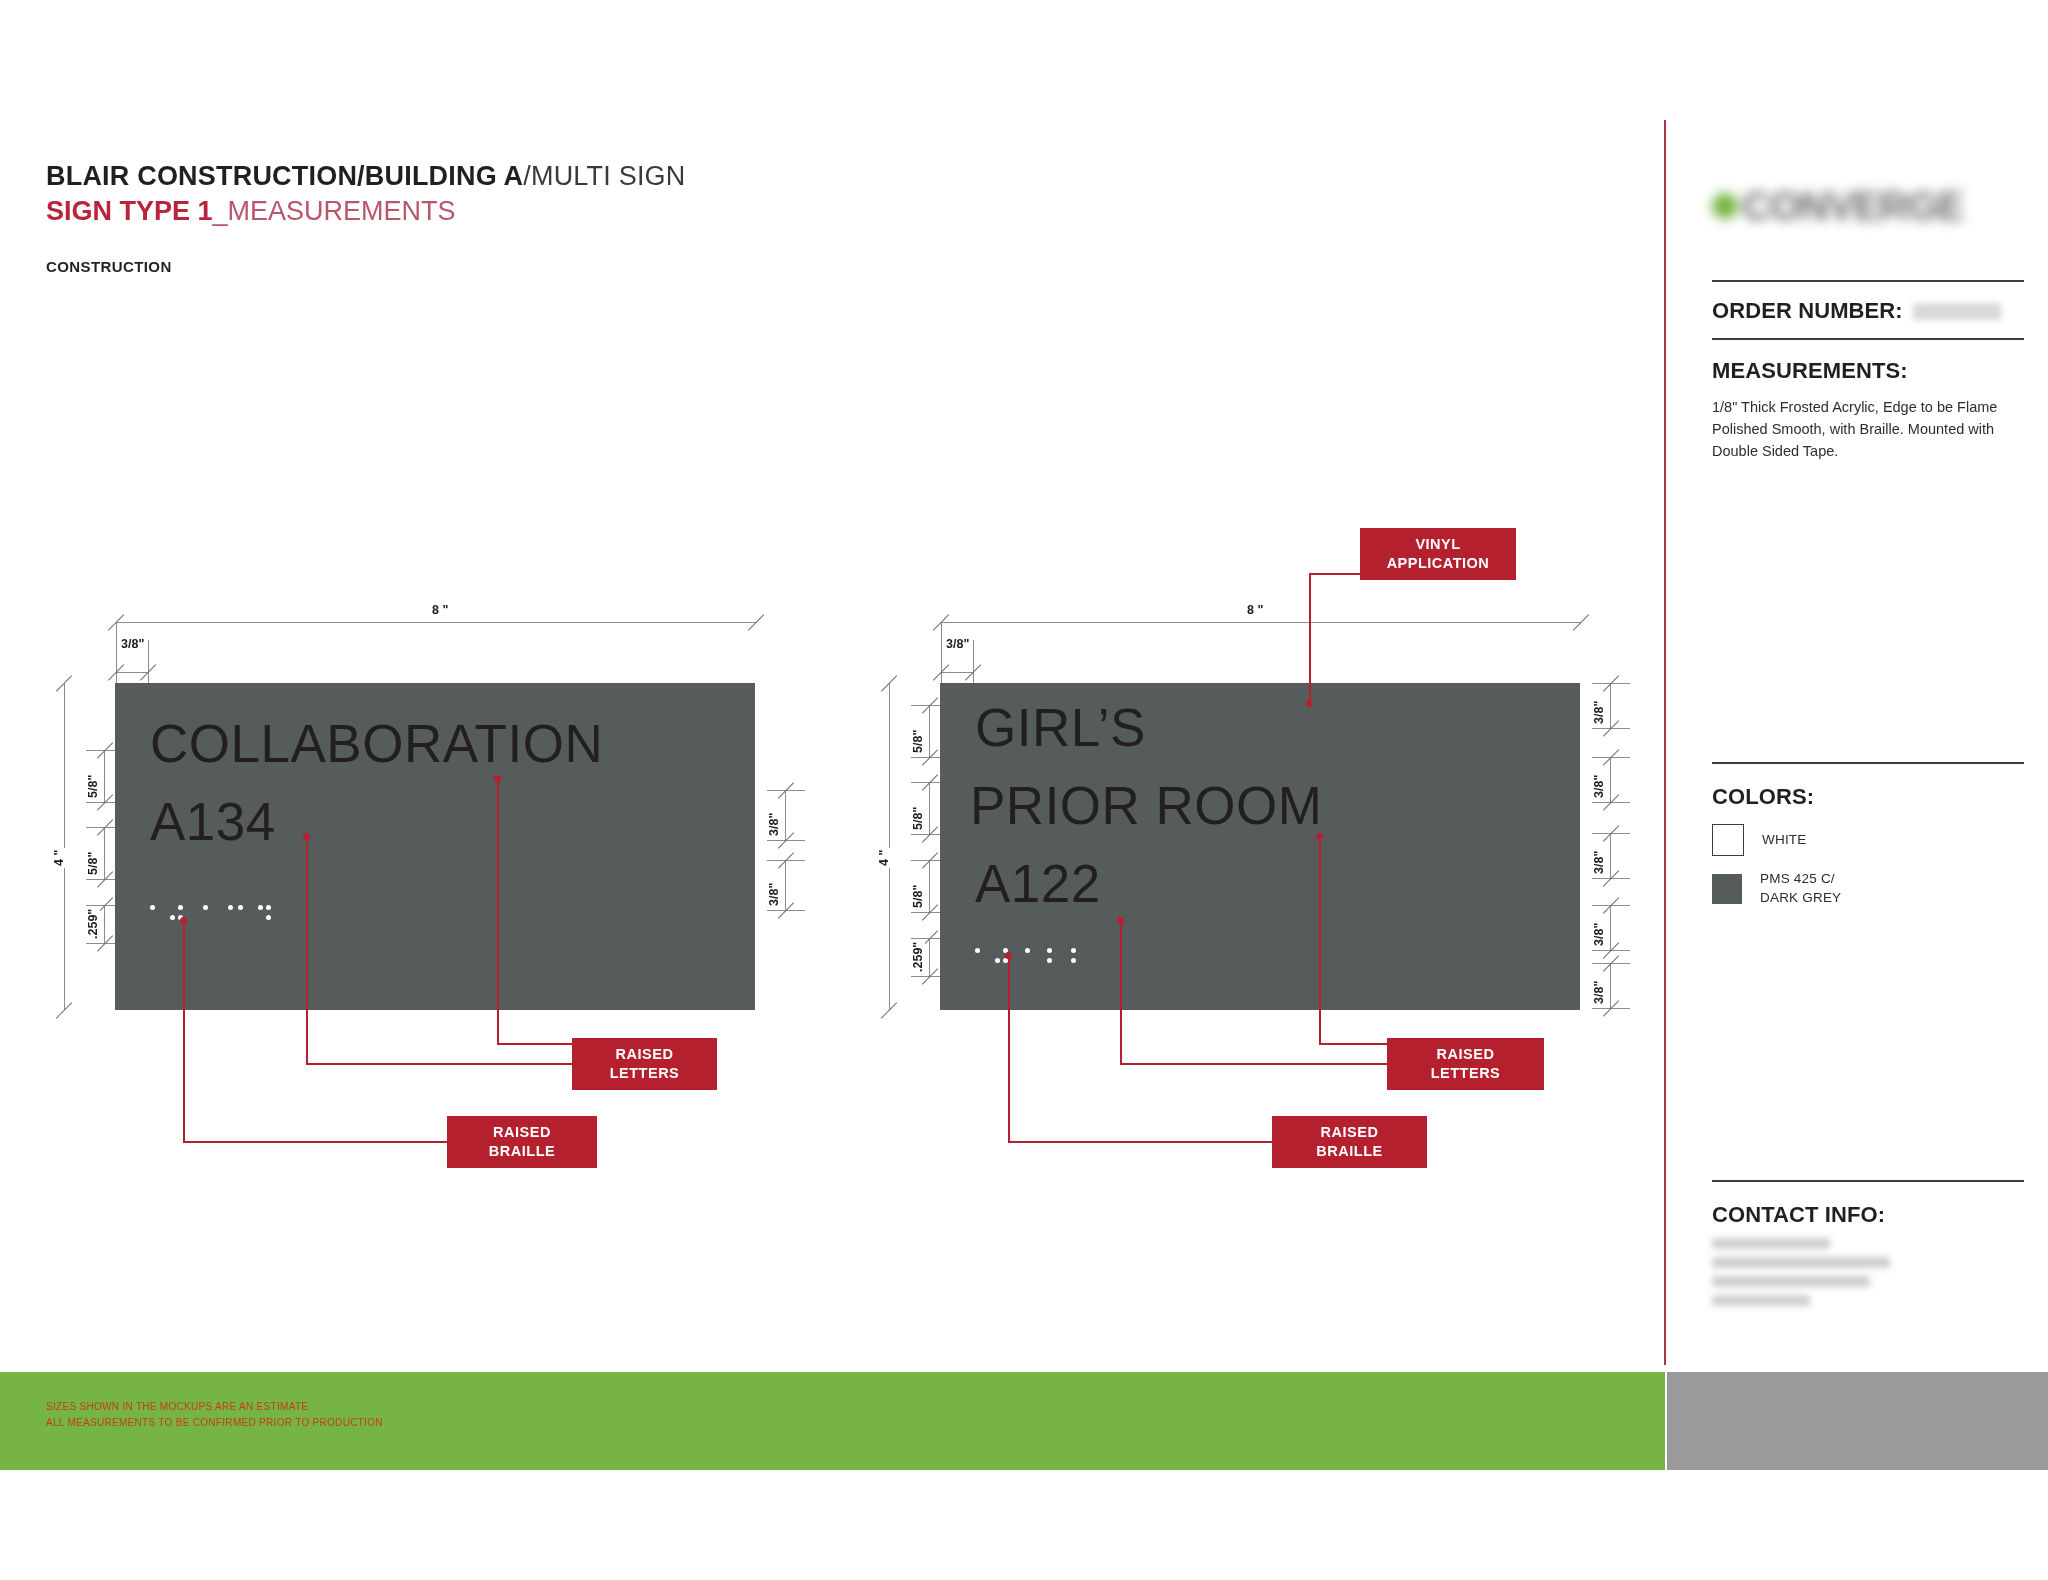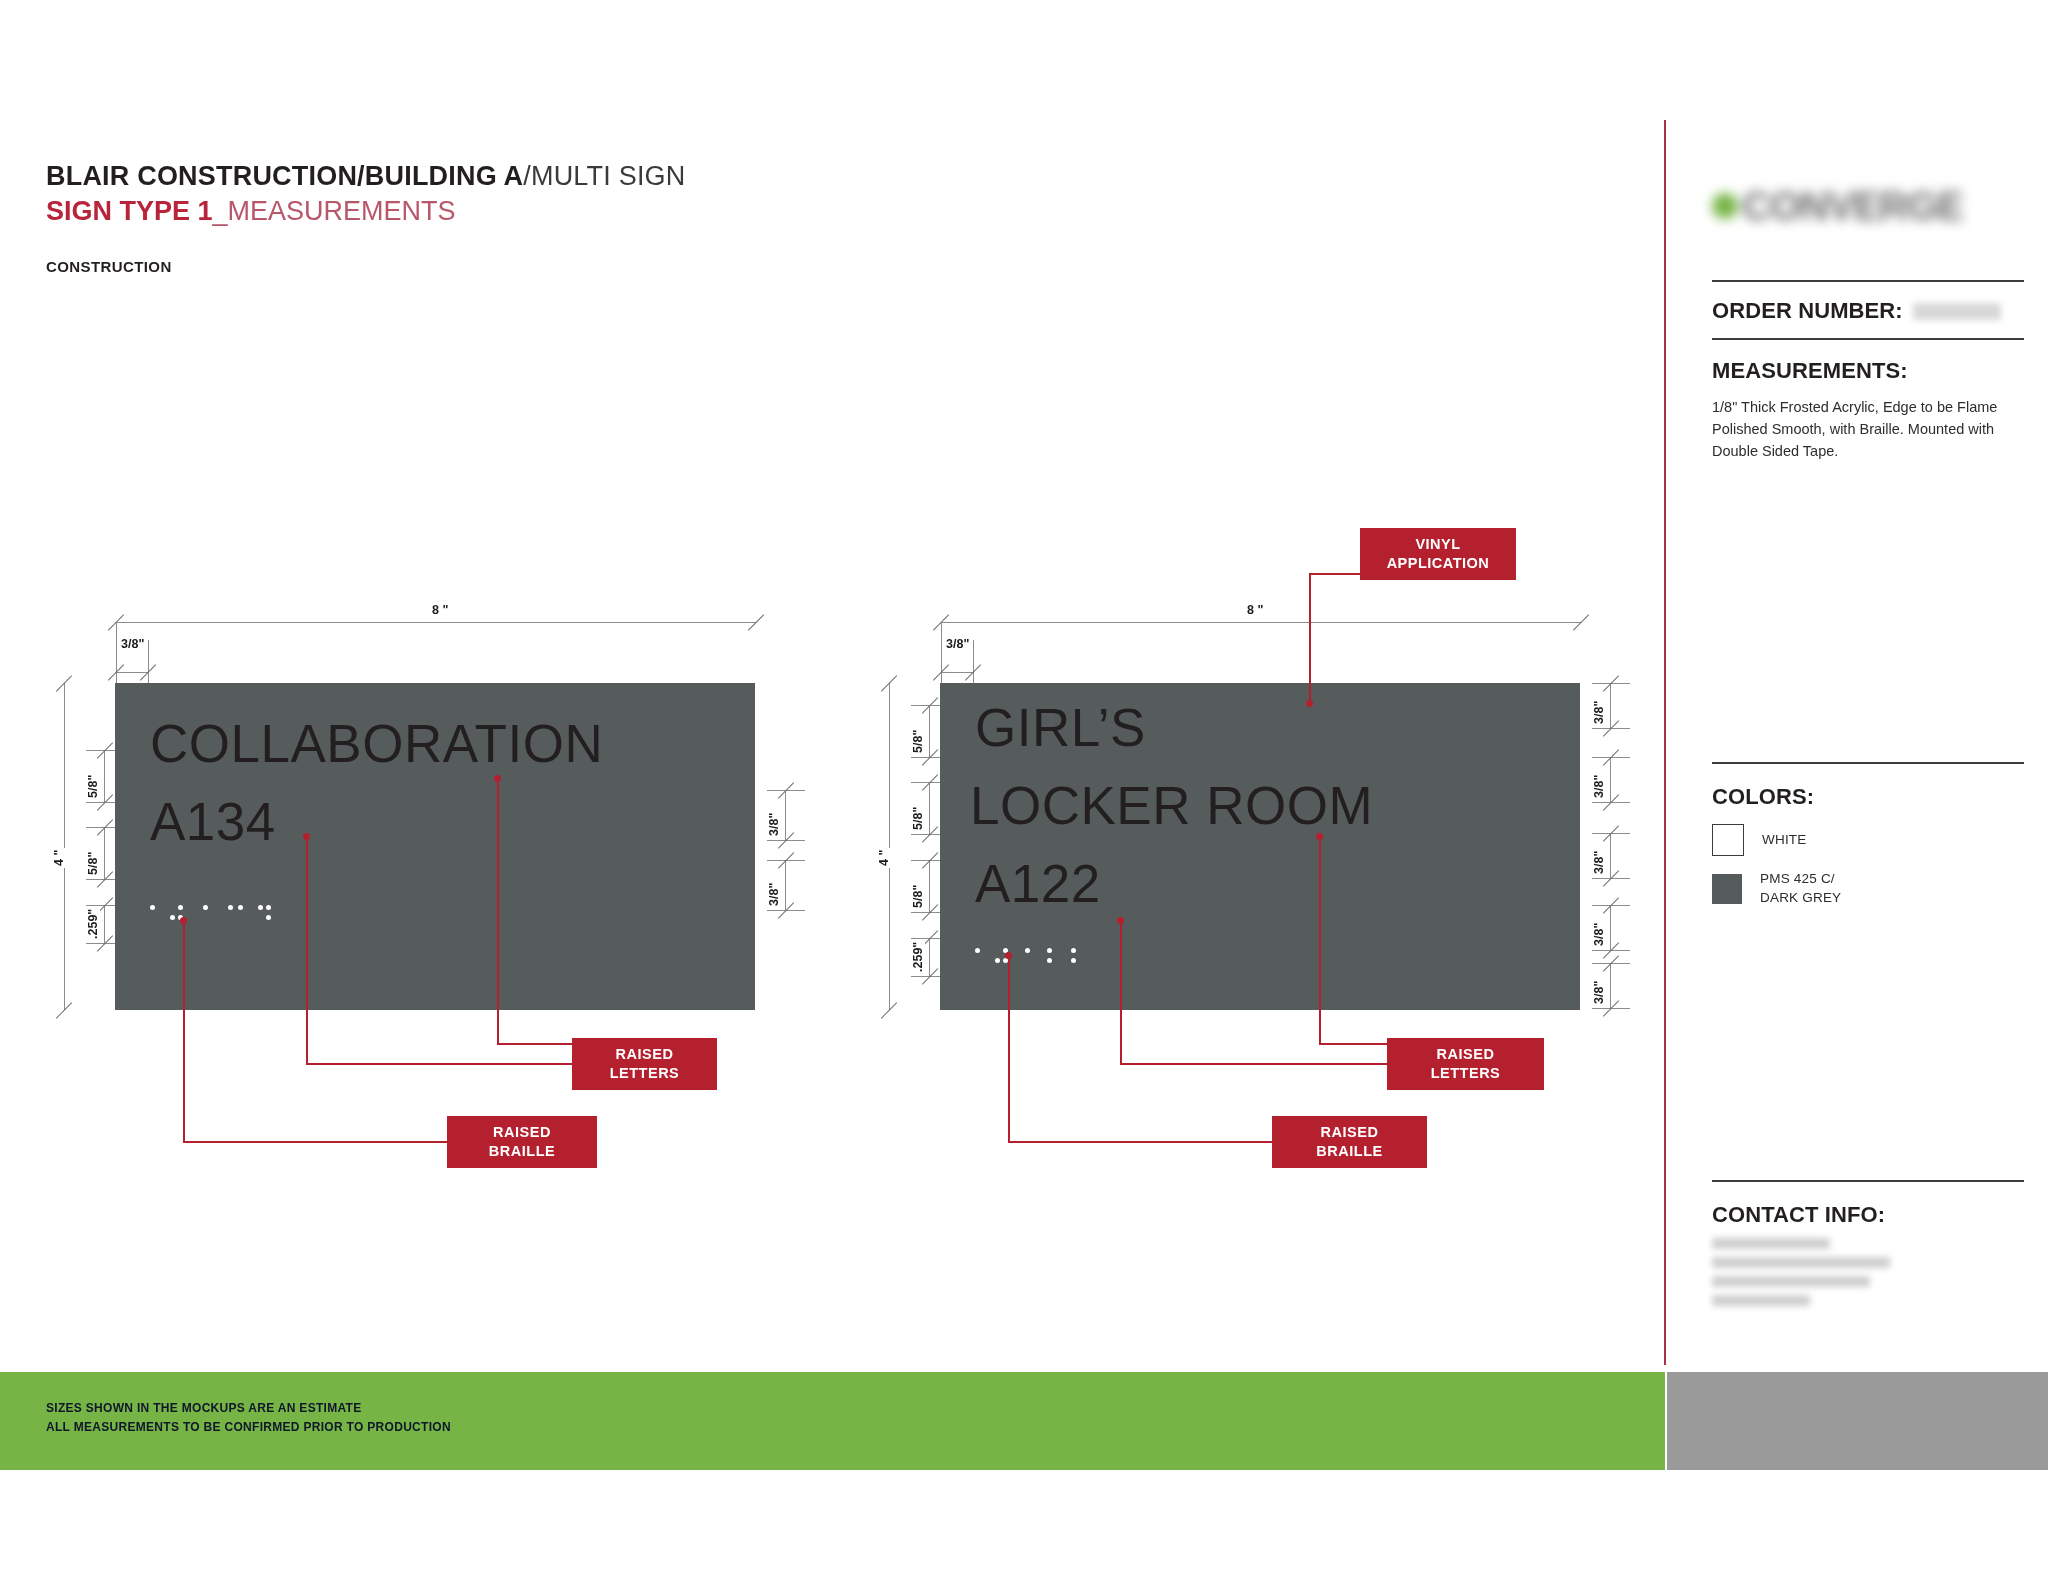--- a/index.html
+++ b/index.html
@@ -36,21 +36,21 @@
   .sw.white{background:#fff;border:1.6px solid #3c3c3c;}
   .sw.grey{background:#565c5c;}
   .sw-lbl{font-size:13.5px;line-height:1.38;color:#2d2d2d;letter-spacing:.2px;}
 
   .contact-lines{margin-top:10px;filter:blur(3.4px);}
   .contact-lines div{background:#cfcfcf;height:11px;border-radius:2px;margin-bottom:8px;}
 
   
   .foot-green{position:absolute;left:0;top:1372px;width:1665px;height:98px;background:#76b446;}
   .foot-grey{position:absolute;left:1667px;top:1372px;width:381px;height:98px;background:#9a9a9a;}
-  .foot-txt{position:absolute;left:46px;top:1399px;color:#0f172a;font-size:12px;font-weight:700;line-height:1.55;letter-spacing:.3px;}
+  .foot-txt{position:absolute;left:46px;top:1399px;color:#c2410c;font-size:10px;font-weight:400;line-height:1.55;letter-spacing:.3px;}
 
   
   .sign{position:absolute;background:#565c5c;}
   .l-sign{left:115px;top:683px;width:640px;height:327px;text-align:center;}
   .r-sign{left:940px;top:683px;width:640px;height:327px;}
 
   .sign-line{position:absolute;white-space:nowrap;font-size:53px;letter-spacing:.5px;}
   .braille{position:absolute;}
   .bd{position:absolute;width:5px;height:5px;border-radius:50%;background:#fff;}
 
@@ -303,21 +303,21 @@
 
   <div class="dim-line vl" style="left:1610px;top:963px;height:45px;"></div>
   <div class="dim-line hl" style="left:1592px;top:963px;width:38px;"></div>
   <div class="dim-line hl" style="left:1592px;top:1008px;width:38px;"></div>
   <div class="tick" style="left:1600px;top:963px;"></div>
   <div class="tick" style="left:1600px;top:1008px;"></div>
   <div class="dlabel rot" style="left:1592px;top:1006px;">3/8"</div>
 
   <div class="sign r-sign">
     <div class="sign-line" style="left:35px;top:14px;">GIRL’S</div>
-    <div class="sign-line" style="left:30px;top:92px;">LOCKER ROOM</div>
+    <div class="sign-line" style="left:30px;top:92px;">PRIOR ROOM</div>
     <div class="sign-line" style="left:35px;top:170px;">A122</div>
     <div class="braille" style="left:35px;top:265px;width:230px;height:24px;">
       <span class="bd" style="left:0px;top:0px;"></span>
       <span class="bd" style="left:28px;top:0px;"></span>
       <span class="bd" style="left:28px;top:10px;"></span>
       <span class="bd" style="left:20px;top:10px;"></span>
       <span class="bd" style="left:50px;top:0px;"></span>
       <span class="bd" style="left:72px;top:0px;"></span>
       <span class="bd" style="left:72px;top:10px;"></span>
       <span class="bd" style="left:96px;top:0px;"></span>

